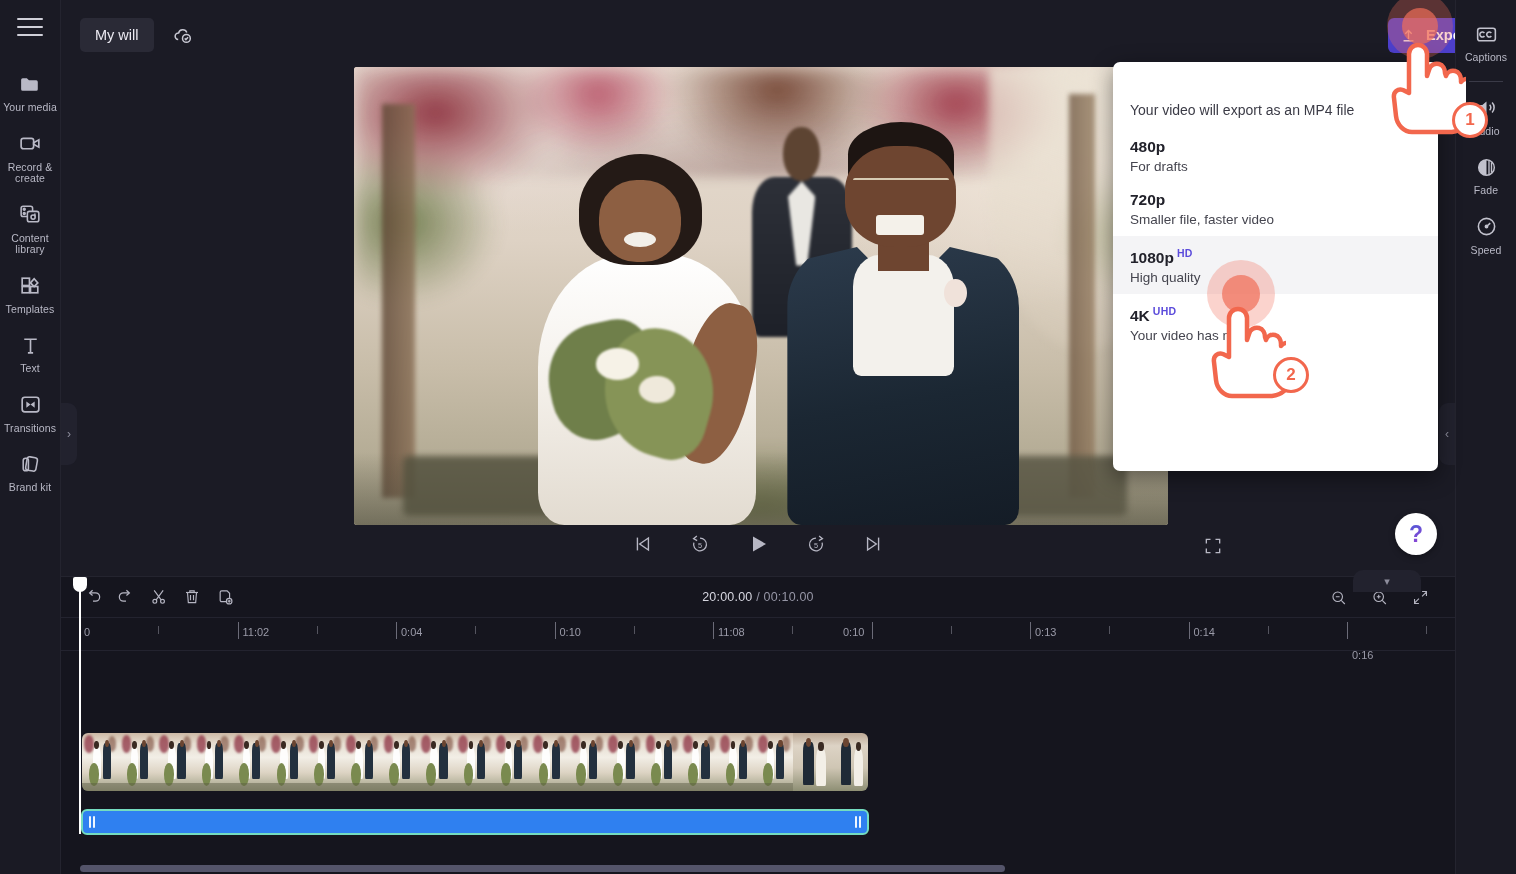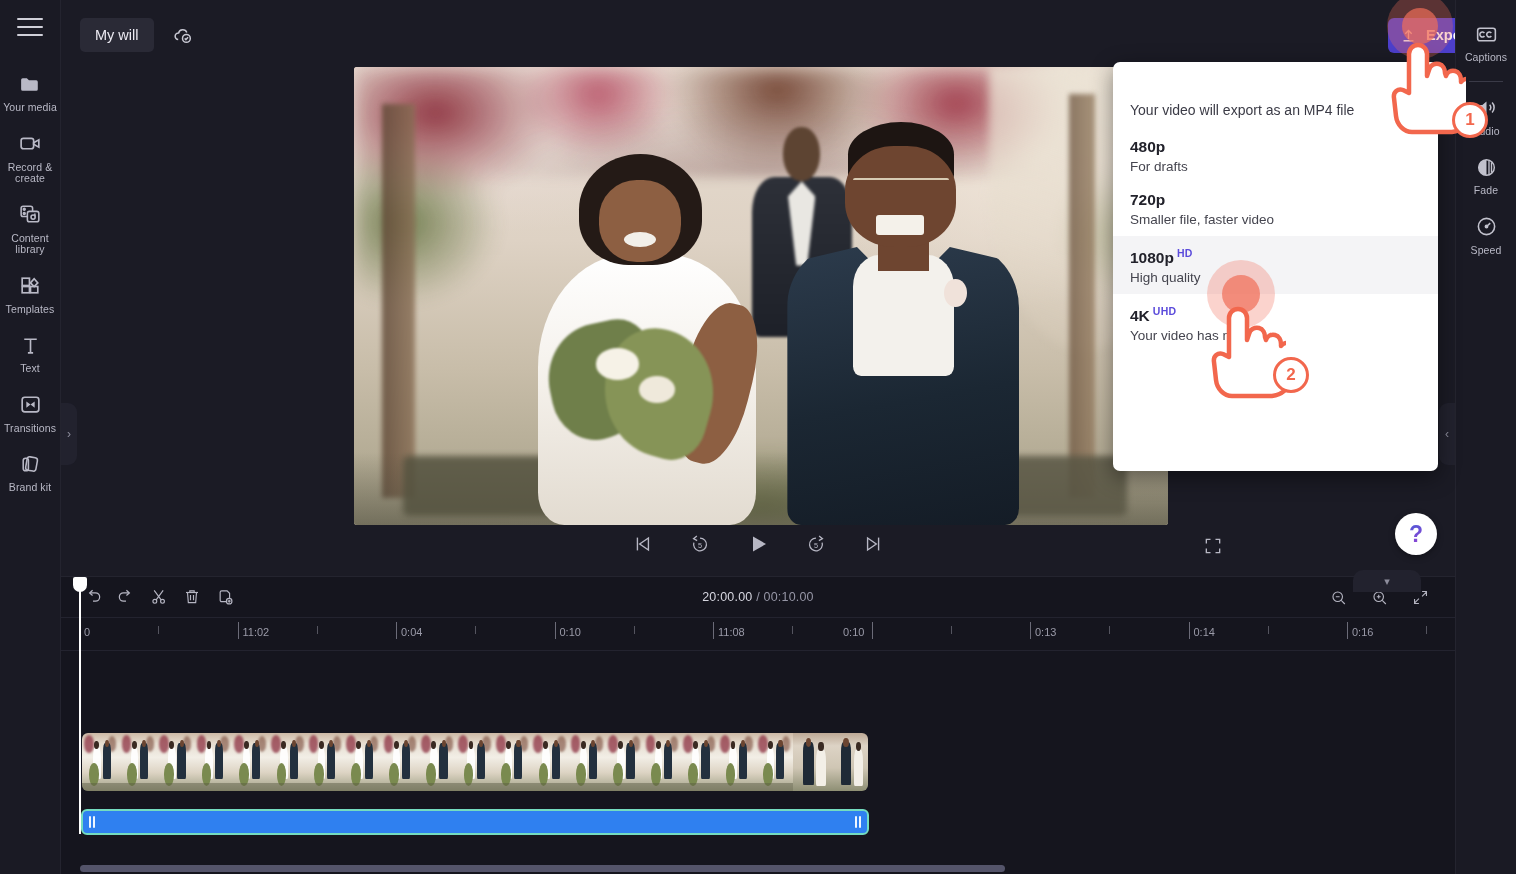--- a/index.html
+++ b/index.html
@@ -568,21 +568,21 @@
         <div class="tick major" style="left: 810.5px;"></div>
         <div class="tick-lbl" style="left: 782px;">0:10</div>
         <div class="tick" style="left: 889.75px;"></div>
         <div class="tick major" style="left: 969px;"></div>
         <div class="tick-lbl" style="left: 974px;">0:13</div>
         <div class="tick" style="left: 1048.25px;"></div>
         <div class="tick major" style="left: 1127.5px;"></div>
         <div class="tick-lbl" style="left: 1132.5px;">0:14</div>
         <div class="tick" style="left: 1206.75px;"></div>
         <div class="tick major" style="left: 1286px;"></div>
-        <div class="tick-lbl" style="left: 1291px;">0:16</div>
+        <div class="tick-lbl" style="left: 1291px; margin-top: 23px;">0:16</div>
         <div class="tick" style="left: 1365.25px;"></div>
       </div>
 
     <div class="tracks">
       <div class="clip-video" id="vclip">
           <div class="thumb" style="background: linear-gradient(rgb(205, 185, 166) 0%, rgb(230, 221, 208) 18%, rgb(242, 238, 230) 42%, rgb(221, 212, 196) 68%, rgb(159, 160, 132) 100%);">
             <div style="position: relative; width: 100%; height: 100%;">
               <div style="position:absolute;left:6%;top:4%;width:26%;height:30%;background:#8e3243;border-radius:50%;opacity:.75;filter:blur(1.2px)"></div>
               <div style="position:absolute;right:8%;top:6%;width:22%;height:26%;background:#7a4a3a;border-radius:50%;opacity:.6;filter:blur(1.2px)"></div>
               <div style="position:absolute;left:30%;top:22%;width:20%;height:58%;background:#ffffff;border-radius:38% 38% 10% 10%;opacity:.9"></div>

